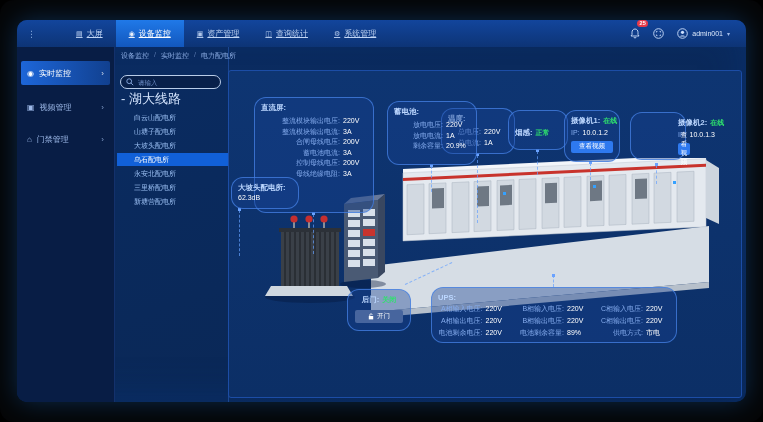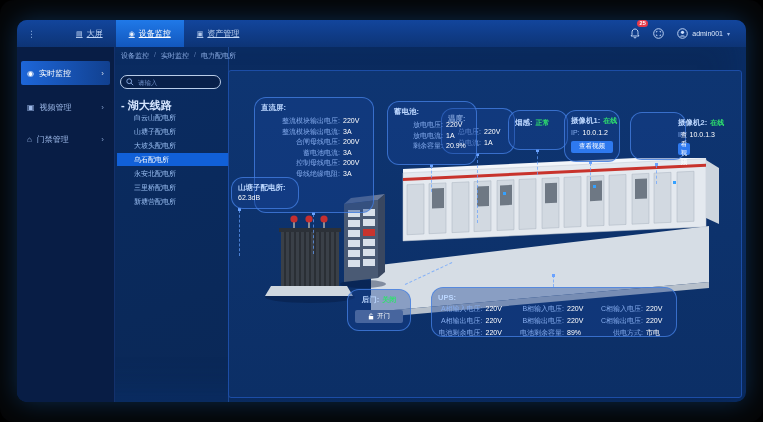--- a/index.html
+++ b/index.html
@@ -32,21 +32,21 @@
   .sitem.active{background:linear-gradient(90deg,#1d66d9,#11408f);color:#fff;}
   
   .breadcrumb{position:absolute;left:104px;top:31px;font-size:7px;color:#8fb0e6;display:flex;gap:5px;z-index:10;}
   .crumb{cursor:pointer;}
   .sep{color:#5d7db4;}
   .search{position:absolute;left:103px;top:55px;width:101px;height:14px;background:rgba(8,30,70,.85);
           border:1px solid #b9cce8;border-radius:7px;color:#cfe2ff;font-size:6.5px;padding:0 6px 0 17px;
           box-sizing:border-box;outline:none;z-index:10;}
   .search::placeholder{color:#6f8fc9;}
   .search-ic{position:absolute;left:109px;top:58px;z-index:11;}
-  .troot{position:absolute;left:104px;top:78px;font-size:11px;color:#d6e6ff;font-weight:bold;z-index:10;cursor:pointer;}
+  .troot{position:absolute;left:104px;top:70px;font-size:13px;color:#d6e6ff;font-weight:normal;z-index:10;cursor:pointer;}
   .titem{position:absolute;left:100px;width:111px;height:13px;line-height:13px;padding-left:17px;
          box-sizing:border-box;font-size:7px;color:#9cc0f4;cursor:pointer;z-index:10;white-space:nowrap;}
   .titem.active{background:#1160d8;color:#fff;}
   .vdivider{position:absolute;left:211px;top:27px;bottom:0;width:0;border-left:1px solid rgba(45,100,195,.5);}
   
   .main{position:absolute;left:211px;top:50px;width:512px;height:326px;border-radius:3px;
         background:linear-gradient(180deg,#0e3572,#0c2f66);border:1px solid #1c4da6;z-index:1;}
   
   .panel{position:absolute;background:rgba(23,64,146,.40);border:1px solid rgba(70,130,230,.75);
          border-radius:12px;padding:5px 6px;box-sizing:border-box;font-size:7px;color:#cfe2ff;z-index:15;}
@@ -82,20 +82,28 @@
           <span class="ticon">▤</span>
           <span>大屏</span>
         </div>
         <div class="tab active">
           <span class="ticon">◉</span>
           <span>设备监控</span>
         </div>
         <div class="tab">
           <span class="ticon">▣</span>
           <span>资产管理</span>
+        </div>
+        <div class="tab">
+          <span class="ticon">◫</span>
+          <span>查询统计</span>
+        </div>
+        <div class="tab">
+          <span class="ticon">⚙</span>
+          <span>系统管理</span>
         </div>
       </div>
       <div class="nav-right">
         <div class="bell-wrap">
           <svg width="10" height="11" viewBox="0 0 10 11">
             <path d="M5 1 C3 1 2 2.6 2 4.4 L2 6.5 L1 8 L9 8 L8 6.5 L8 4.4 C8 2.6 7 1 5 1 Z M4 9 a1 1 0 0 0 2 0" fill="none" stroke="#cfe2ff" stroke-width="0.9"></path>
           </svg>
           <span class="badge">25</span>
         </div>
         <div>
@@ -302,21 +310,21 @@
           <span class="plabel">放电电流:</span>
           <span class="pval">1A</span>
         </div>
       <div class="prow">
           <span class="plabel">剩余容量:</span>
           <span class="pval">20.9%</span>
         </div>
     </div>
 
     <div class="panel" style="left:491px;top:90px;width:60px;height:40px;">
-      <div class="prow" style="justify-content:flex-start;margin-top:2px;align-items:center;">
+      <div class="prow" style="justify-content:flex-start;margin-top:12px;align-items:center;">
         <span class="ptitle" style="margin:0;">烟感:</span>
         <span class="ok">正常</span>
       </div>
     </div>
 
     <div class="panel" style="left:547px;top:90px;width:56px;height:52px;">
       <div class="prow" style="justify-content:flex-start;">
         <span class="ptitle" style="margin:0;">摄像机1:</span>
         <span class="ok">在线</span>
       </div>
@@ -333,39 +341,39 @@
         <span class="ok">在线</span>
       </div>
       <div class="iprow">
         <span class="plabel" style="flex:none;">IP:</span>
         <span class="pval">10.0.1.3</span>
       </div>
       <button class="btn">查看视频</button>
     </div>
 
     <div class="panel" style="left:214px;top:157px;width:68px;height:32px;">
-      <div class="ptitle" style="margin-bottom:1px;">山塘子配电所:</div>
+      <div class="ptitle" style="margin-bottom:1px;">大坡头配电所:</div>
       <div class="pval">62.3dB</div>
     </div>
 
     <div class="panel" style="left:330px;top:269px;width:64px;height:42px;">
       <div class="prow" style="justify-content:center;">
         <span class="ptitle" style="margin:0;">后门:</span>
         <span class="ok">关闭</span>
       </div>
       <button class="btn btn-ghost">
         <svg width="6" height="7" viewBox="0 0 6 7">
           <rect x="0.8" y="3" width="4.4" height="3.4" fill="#fff"></rect>
           <path d="M1.8 3 V2 a1.2 1.2 0 0 1 2.4 0" fill="none" stroke="#fff" stroke-width="0.8"></path>
         </svg>
         <span>开门</span>
       </button>
     </div>
 
-    <div class="panel" style="left:414px;top:267px;width:246px;height:50px;">
+    <div class="panel" style="left:414px;top:267px;width:246px;height:56px;">
       <div class="ptitle" style="margin-bottom:2px;">UPS:</div>
       <div class="ugrid">
         <div class="ucell">
             <span class="plabel">A相输入电压:</span>
             <span class="pval">220V</span>
           </div>
         <div class="ucell">
             <span class="plabel">B相输入电压:</span>
             <span class="pval">220V</span>
           </div>

